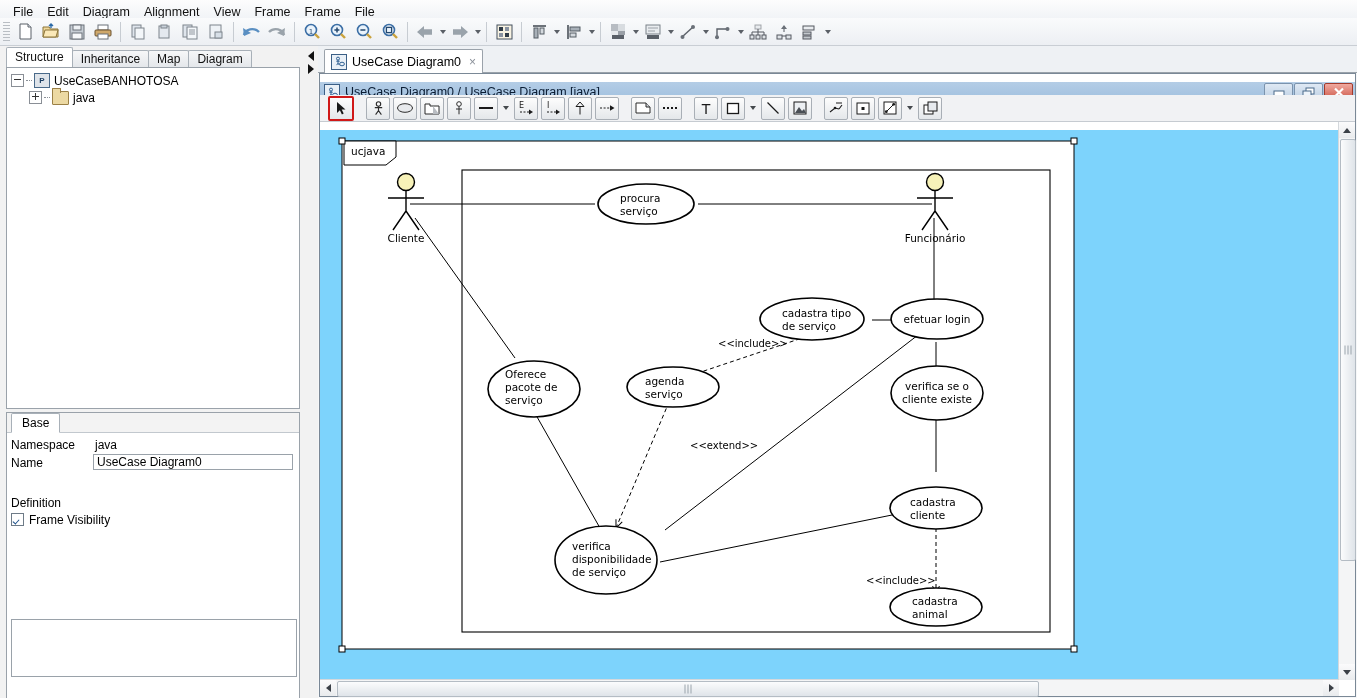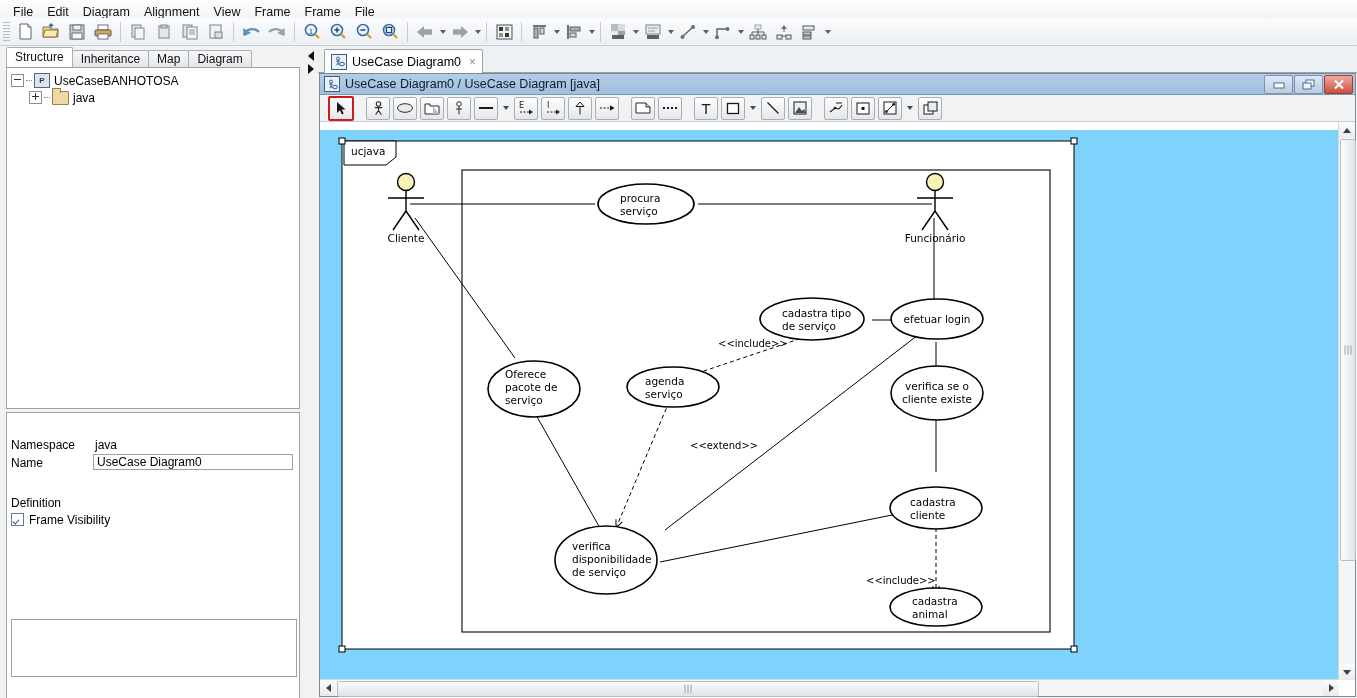--- a/index.html
+++ b/index.html
@@ -86,21 +86,21 @@
   
   .docarea{position:absolute;left:318px;top:46px;width:1039px;height:652px;background:#f6f7f8;}
   .doctabs{position:absolute;left:0;top:0;width:1039px;height:26px;background:#eef1f4;border-bottom:1px solid #9aa2aa;}
   .doctab{position:absolute;left:6px;top:3px;height:23px;display:flex;align-items:center;padding:0 6px;
     background:#fff;border:1px solid #9aa2aa;border-bottom:1px solid #fff;border-radius:2px 2px 0 0;font-size:12.5px;}
   .doctab .dicon{width:14px;height:14px;margin-right:5px;border:1px solid #3b5f86;background:#e9f0f7;
     display:flex;align-items:center;justify-content:center;}
   .doctab .xc{margin-left:8px;color:#8a9099;font-size:12px;}
 
   .mdi{position:absolute;left:1px;top:27px;width:1037px;height:624px;background:#fff;border:1px solid #7a8896;box-sizing:border-box;}
-  .mdititle{position:absolute;left:0;top:0;width:100%;height:21px;
+  .mdititle{position:absolute;left:0;top:8px;width:100%;height:21px;
     background:linear-gradient(#b4cde6,#9fbfde);border-bottom:1px solid #7f9ab5;
     display:flex;align-items:center;box-sizing:border-box;padding-left:4px;}
   .mdititle .ticon{width:14px;height:14px;margin-right:5px;border:1px solid #3b5f86;background:#e9f0f7;
     display:flex;align-items:center;justify-content:center;}
   .mdititle .ttxt{font-size:12.5px;color:#0a1c33;}
   .wbtns{position:absolute;right:2px;top:1px;display:flex;}
   .wbtn{width:27px;height:17px;margin-left:1px;border:1px solid #7b93ad;border-radius:2px;
     background:linear-gradient(#dfe9f4,#b9cde2);display:flex;align-items:center;justify-content:center;}
   .wbtn.close{background:linear-gradient(#f0a9a0,#c9503f);border-color:#a33a2c;}
 
@@ -366,20 +366,23 @@
       </div>
       <div class="trow ind">
         <div class="twist plus"></div>
         <div class="dots"></div>
         <div class="foldericon"></div>
         <span>java</span>
       </div>
     </div>
 
     <div class="propbox">
+      <div class="ptabstrip">
+        <span class="t">Base</span>
+      </div>
       <div class="prow plabel" style="top:24px;">Namespace</div>
       <div class="prow pvalue" style="top:24px;">java</div>
       <div class="prow plabel" style="top:42px;">Name</div>
       <input class="pinput" style="top: 41px;" value="UseCase Diagram0">
       <div class="prow plabel" style="top:63px;margin-top:36px;">
         <span class="chk"></span><span>Frame Visibility</span>
       </div>
       <div class="prow plabel" style="top:82px;">Definition</div>
       <div class="defbox"></div>
     </div>

